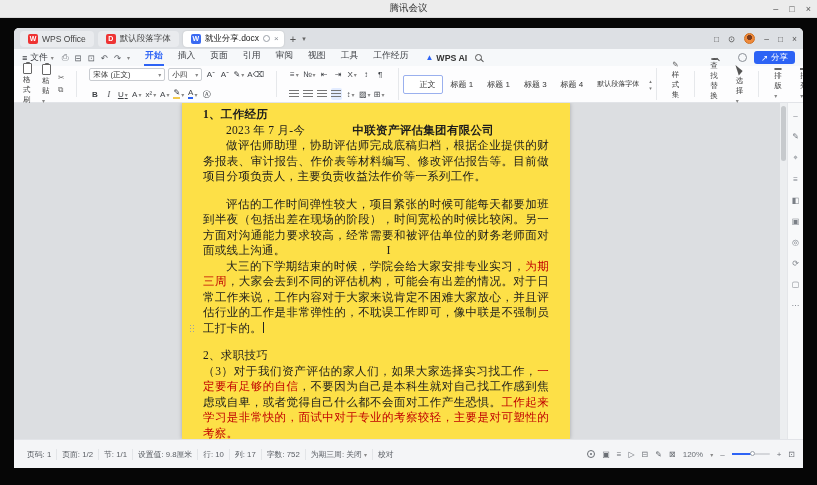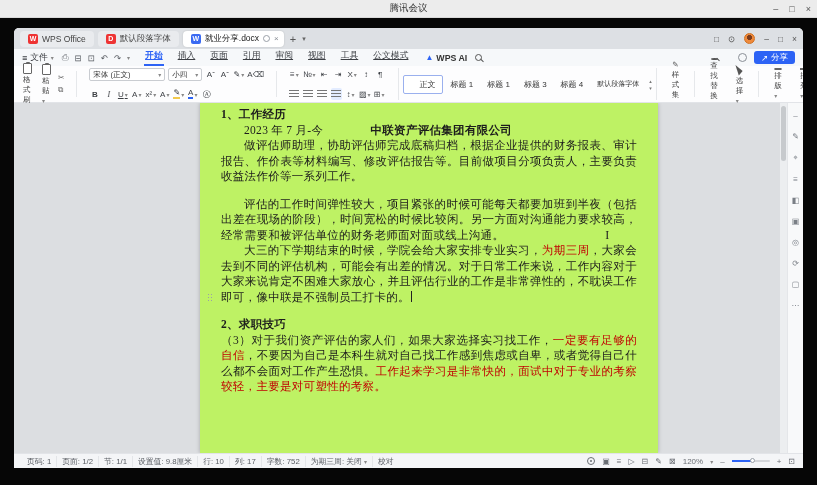--- a/index.html
+++ b/index.html
@@ -38,21 +38,21 @@
   .tabbar-right { margin-left:auto; display:flex; align-items:center; gap:9px; color:#555; font-size:8.5px; }
   .avatar { width:11px; height:11px; border-radius:50%;
     background:radial-gradient(circle at 50% 40%, #7a3c1e 0 34%, #ef8a3c 36%); border:1px solid #d07020; }
 
   
   .menubar { height:17px; background:#f6f8fa; display:flex; align-items:center; padding:0 8px;
     gap:8px; font-size:8.8px; color:#3c3f44; flex:none; }
   .file-btn { display:flex; gap:3px; align-items:center; }
   .qicons { display:flex; gap:6px; align-items:center; color:#5a5e64; font-size:8.5px; }
   .menu-items { display:flex; gap:13px; margin-left:6px; }
-  .menu-item { padding:1px 1px 2px;text-decoration:underline; }
+  .menu-item { padding:1px 1px 2px; }
   .menu-item.active { color:#2d63f5; font-weight:700; border-bottom:2px solid #2d63f5; }
   .ai-item { display:flex; align-items:center; gap:3px; margin-left:8px; font-weight:700; color:#333; }
   .ai-logo { color:#2d63f5; font-size:8px; }
   .menubar-right { margin-left:auto; display:flex; align-items:center; gap:7px; }
   .share-btn { background:#2d63f5; color:#fff; border-radius:3px; height:13px; padding:0 7px;
     display:flex; align-items:center; gap:3px; font-size:8.5px; }
   .ring-icon { width:9px; height:9px; border:1px solid #8a8f96; border-radius:50%; }
 
   
   .mag { width:7px; height:7px; border:1.2px solid #555; border-radius:50%; position:relative; display:inline-block; }
@@ -90,41 +90,41 @@
   .style-arrows { display:flex; flex-direction:column; font-size:5px; color:#777; gap:1px; padding-left:2px; }
   .layers { width:9px; height:9px; border:1px solid #666; position:relative; background:#fff; }
   .layers::after { content:''; position:absolute; left:3px; top:3px; width:9px; height:9px;
     border:1px solid #666; background:#fff; }
   .docsheet { width:8px; height:11px; border:1px solid #666; border-radius:1px; }
   .cursor-shape { width:0; height:0; border-left:5px solid #555; border-top:8px solid transparent;
     border-bottom:3px solid transparent; transform:rotate(-18deg); }
 
   
   .workspace { flex:1; position:relative; background:#dcdee1; overflow:hidden; }
-  .page { position:absolute; left:186px; top:0; width:458px; height:100%; background:#bef264;
+  .page { position:absolute; left:168px; top:0; width:388px; height:100%; background:#fde047;
     box-shadow:0 0 4px rgba(0,0,0,.25); padding:4px 21px 0 21px;
     font-family:"Liberation Serif", serif; font-size:11.5px; line-height:15.5px;
     letter-spacing:.3px; color:#1c1c1c; text-align:justify; }
   .para { position:relative; }
   .para.indent { text-indent:2em; }
   .para.spacer { height:12px; }
   .caret-bar { display:inline-block; width:1px; height:11px; background:#222; vertical-align:-1px; margin-left:1px; }
   .drag-handle { position:absolute; left:-14px; bottom:3px; width:7px; height:9px;
     background-image:radial-gradient(#9aa0a8 36%, transparent 38%); background-size:3px 3px; }
   .ibeam { display:inline-block; margin-left:78px; color:#222; font-size:12px;
     font-family:"Liberation Serif",serif; letter-spacing:0; }
   .v-scroll { position:absolute; right:16px; top:0; bottom:0; width:7px; background:#eceef0; }
   .v-thumb { position:absolute; left:1px; top:3px; width:5px; height:55px; background:#c7cacd; border-radius:3px; }
   .side-toolbar { position:absolute; right:0; top:0; bottom:0; width:16px; background:#f8f9fa;
     border-left:1px solid #e4e6e9; display:flex; flex-direction:column; align-items:center;
     padding-top:8px; gap:12px; color:#7a7f86; font-size:8px; }
 
   
   .statusbar { height:15px; background:#f4f5f7; border-top:1px solid #e2e4e8; display:flex;
-    align-items:center; padding:0 8px; font-size:7.8px; color:#5a5e64; flex:none; }
+    align-items:center; padding:14px 8px; font-size:7.8px; color:#5a5e64; flex:none; }
   .sb-item { padding:0 5px; border-right:1px solid #e3e5e8; white-space:nowrap; }
   .sb-item:last-of-type { border-right:none; }
   .sb-right { margin-left:auto; display:flex; align-items:center; gap:7px; color:#6a6e74; font-size:8px; }
   .zoom-slider { width:38px; height:2px; background:#d4d6da; border-radius:1px; position:relative; }
   .zoom-fill { position:absolute; left:0; top:0; height:2px; width:20px; background:#2d63f5; }
   .zoom-knob { position:absolute; left:18px; top:-2px; width:5px; height:5px; border-radius:50%;
     background:#fff; border:1px solid #9aa0a8; }
   .eye { width:8px; height:8px; border:1px solid #6a6e74; border-radius:50%; position:relative; }
   .eye::after { content:''; position:absolute; left:2px; top:2px; width:2px; height:2px;
     border-radius:50%; background:#6a6e74; }
@@ -189,21 +189,21 @@
         <span class="caret">▾</span>
       </span>
       <span class="menu-items">
         <span class="menu-item active">开始</span>
         <span class="menu-item">插入</span>
         <span class="menu-item">页面</span>
         <span class="menu-item">引用</span>
         <span class="menu-item">审阅</span>
         <span class="menu-item">视图</span>
         <span class="menu-item">工具</span>
-        <span class="menu-item">公文模式</span>
+        <span class="menu-item">工作经历</span>
       </span>
       <span class="ai-item">
         <span class="ai-logo">▲</span>
         <span>WPS AI</span>
       </span>
       <span class="mag"></span>
       <span class="menubar-right">
         <span class="ring-icon"></span>
         <span class="share-btn">
           <span>↗</span>
@@ -375,21 +375,21 @@
 
     <div class="workspace">
       <div class="page">
           <div class="para"><span style="font-weight: 700;">1、工作经历</span></div>
           <div class="para indent"><span style="font-weight: 400;">2023 年 7 月-今</span><span>　　　　</span><span style="font-weight: 700;">中联资产评估集团有限公司</span></div>
           <div class="para indent"><span>做评估师助理，协助评估师完成底稿归档，根据企业提供的财务报表、审计报告、作价表等材料编写、修改评估报告等。目前做项目分项负责人，主要负责收益法作价等一系列工作。</span></div>
           <div class="para spacer"></div>
           <div class="para indent"><span>评估的工作时间弹性较大，项目紧张的时候可能每天都要加班到半夜（包括出差在现场的阶段），时间宽松的时候比较闲。另一方面对沟通能力要求较高，经常需要和被评估单位的财务老师面对面或线上沟通。</span><span class="ibeam">I</span></div>
           <div class="para indent"><span>大三的下学期结束的时候，学院会给大家安排专业实习，</span><span style="color: rgb(192, 0, 0);">为期三周</span><span>，大家会去到不同的评估机构，可能会有出差的情况。对于日常工作来说，工作内容对于大家来说肯定不困难大家放心，并且评估行业的工作是非常弹性的，不耽误工作即可，像中联是不强制员工打卡的。</span><span class="caret-bar"></span><span class="drag-handle"></span></div>
           <div class="para spacer"></div>
-          <div class="para"><span style="font-weight: 700;">2、求职技巧</span></div>
+          <div class="para"><span style="font-weight: 400;">2、求职技巧</span></div>
           <div class="para"><span>（3）对于我们资产评估的家人们，如果大家选择实习找工作，</span><span style="color: rgb(192, 0, 0);">一定要有足够的自信</span><span>，不要因为自己是本科生就对自己找工作感到焦虑或自卑，或者觉得自己什么都不会面对工作产生恐惧。</span><span style="color: rgb(192, 0, 0);">工作起来学习是非常快的，面试中对于专业的考察较轻，主要是对可塑性的考察。</span></div>
         </div>
       <div class="v-scroll">
         <div class="v-thumb"></div>
       </div>
       <div class="side-toolbar">
         <span>–</span>
         <span>✎</span>
         <span>⌖</span>
         <span>≡</span>

